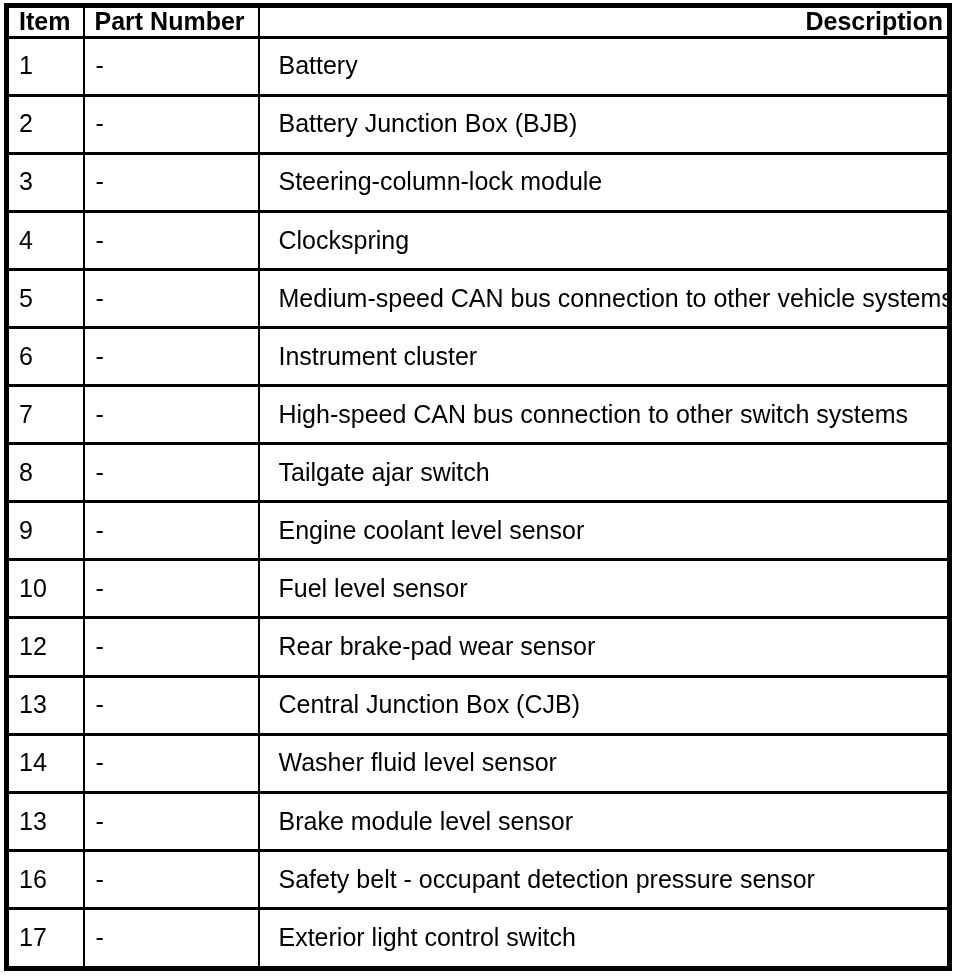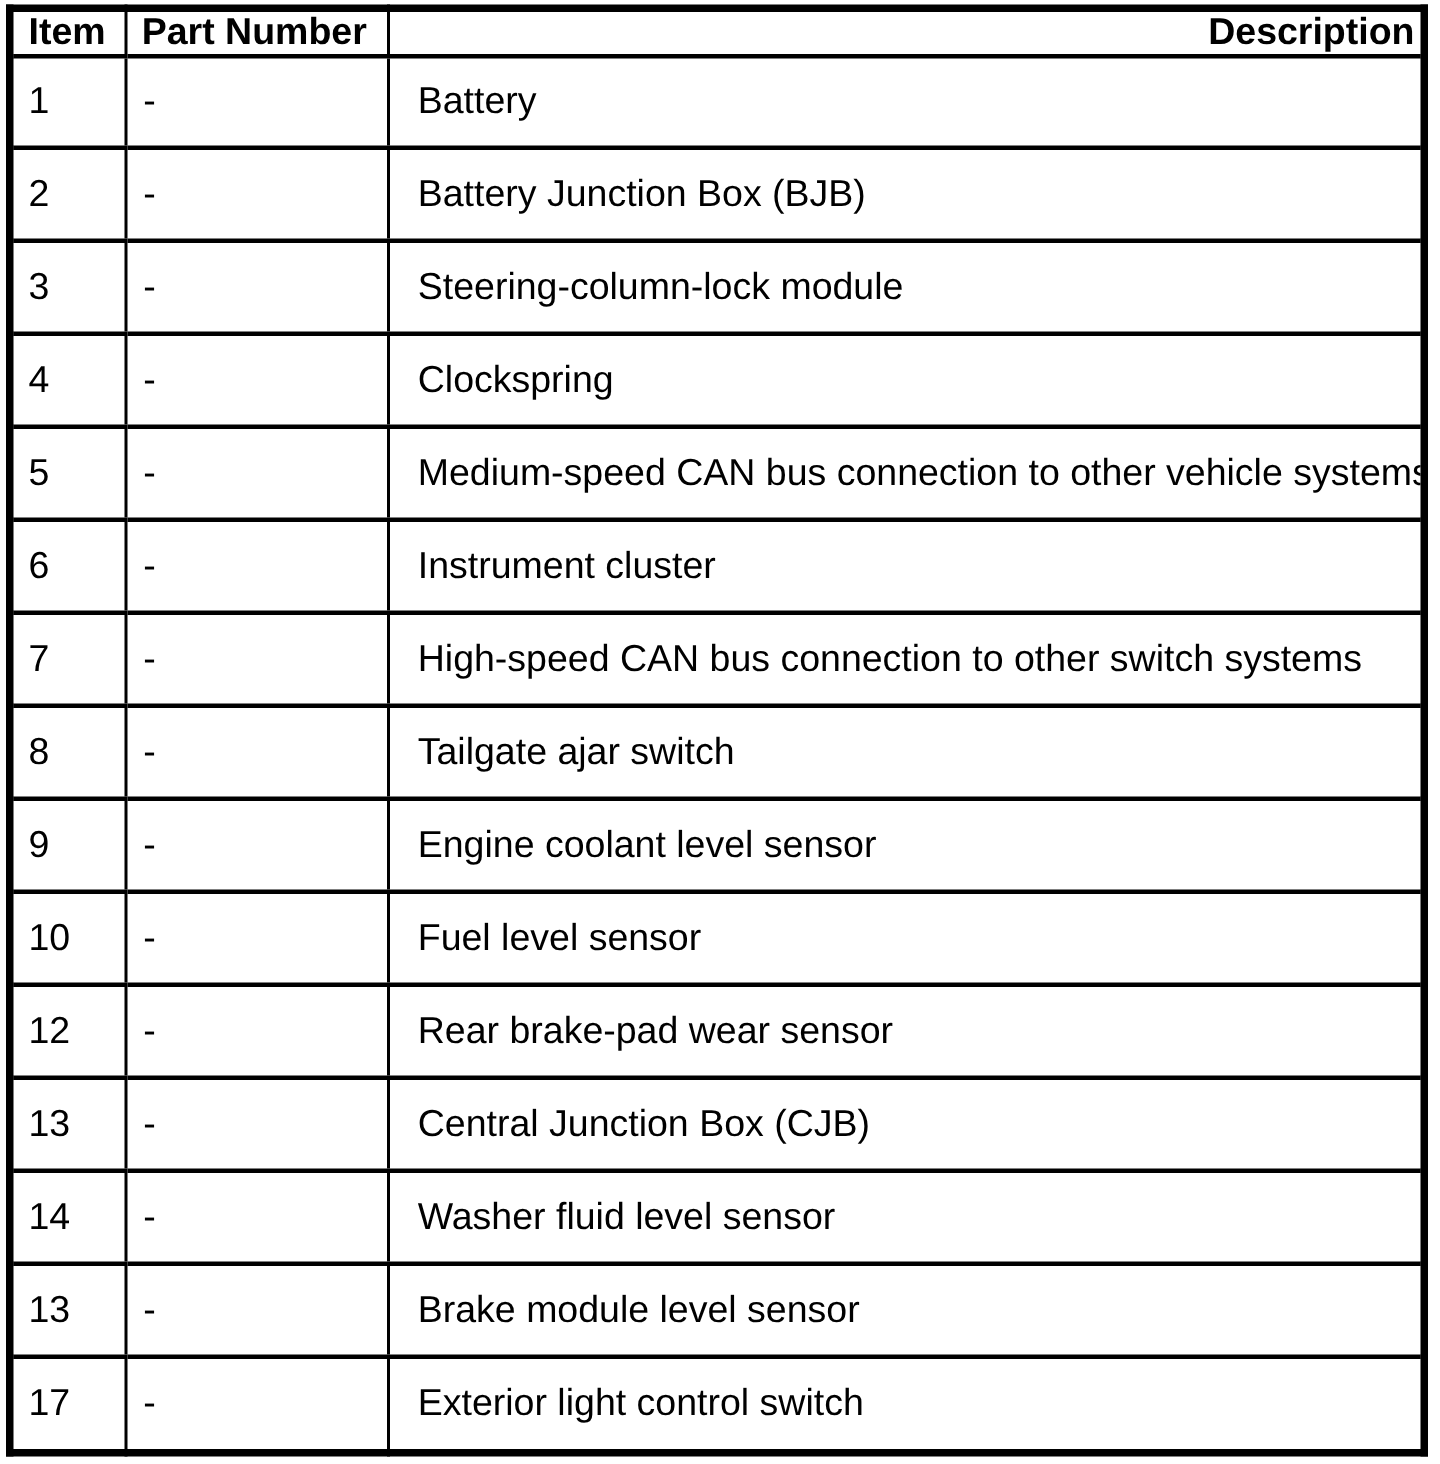--- a/index.html
+++ b/index.html
@@ -137,19 +137,24 @@
           <td class="item-cell">14</td>
           <td class="part-cell">-</td>
           <td class="desc-cell">Washer fluid level sensor</td>
         </tr>
         <tr>
           <td class="item-cell">13</td>
           <td class="part-cell">-</td>
           <td class="desc-cell">Brake module level sensor</td>
         </tr>
         <tr>
+          <td class="item-cell">16</td>
+          <td class="part-cell">-</td>
+          <td class="desc-cell">Safety belt - occupant detection pressure sensor</td>
+        </tr>
+        <tr>
           <td class="item-cell">17</td>
           <td class="part-cell">-</td>
           <td class="desc-cell">Exterior light control switch</td>
         </tr>
       </tbody>
   </table>
 </div>
 
 </body></html>

